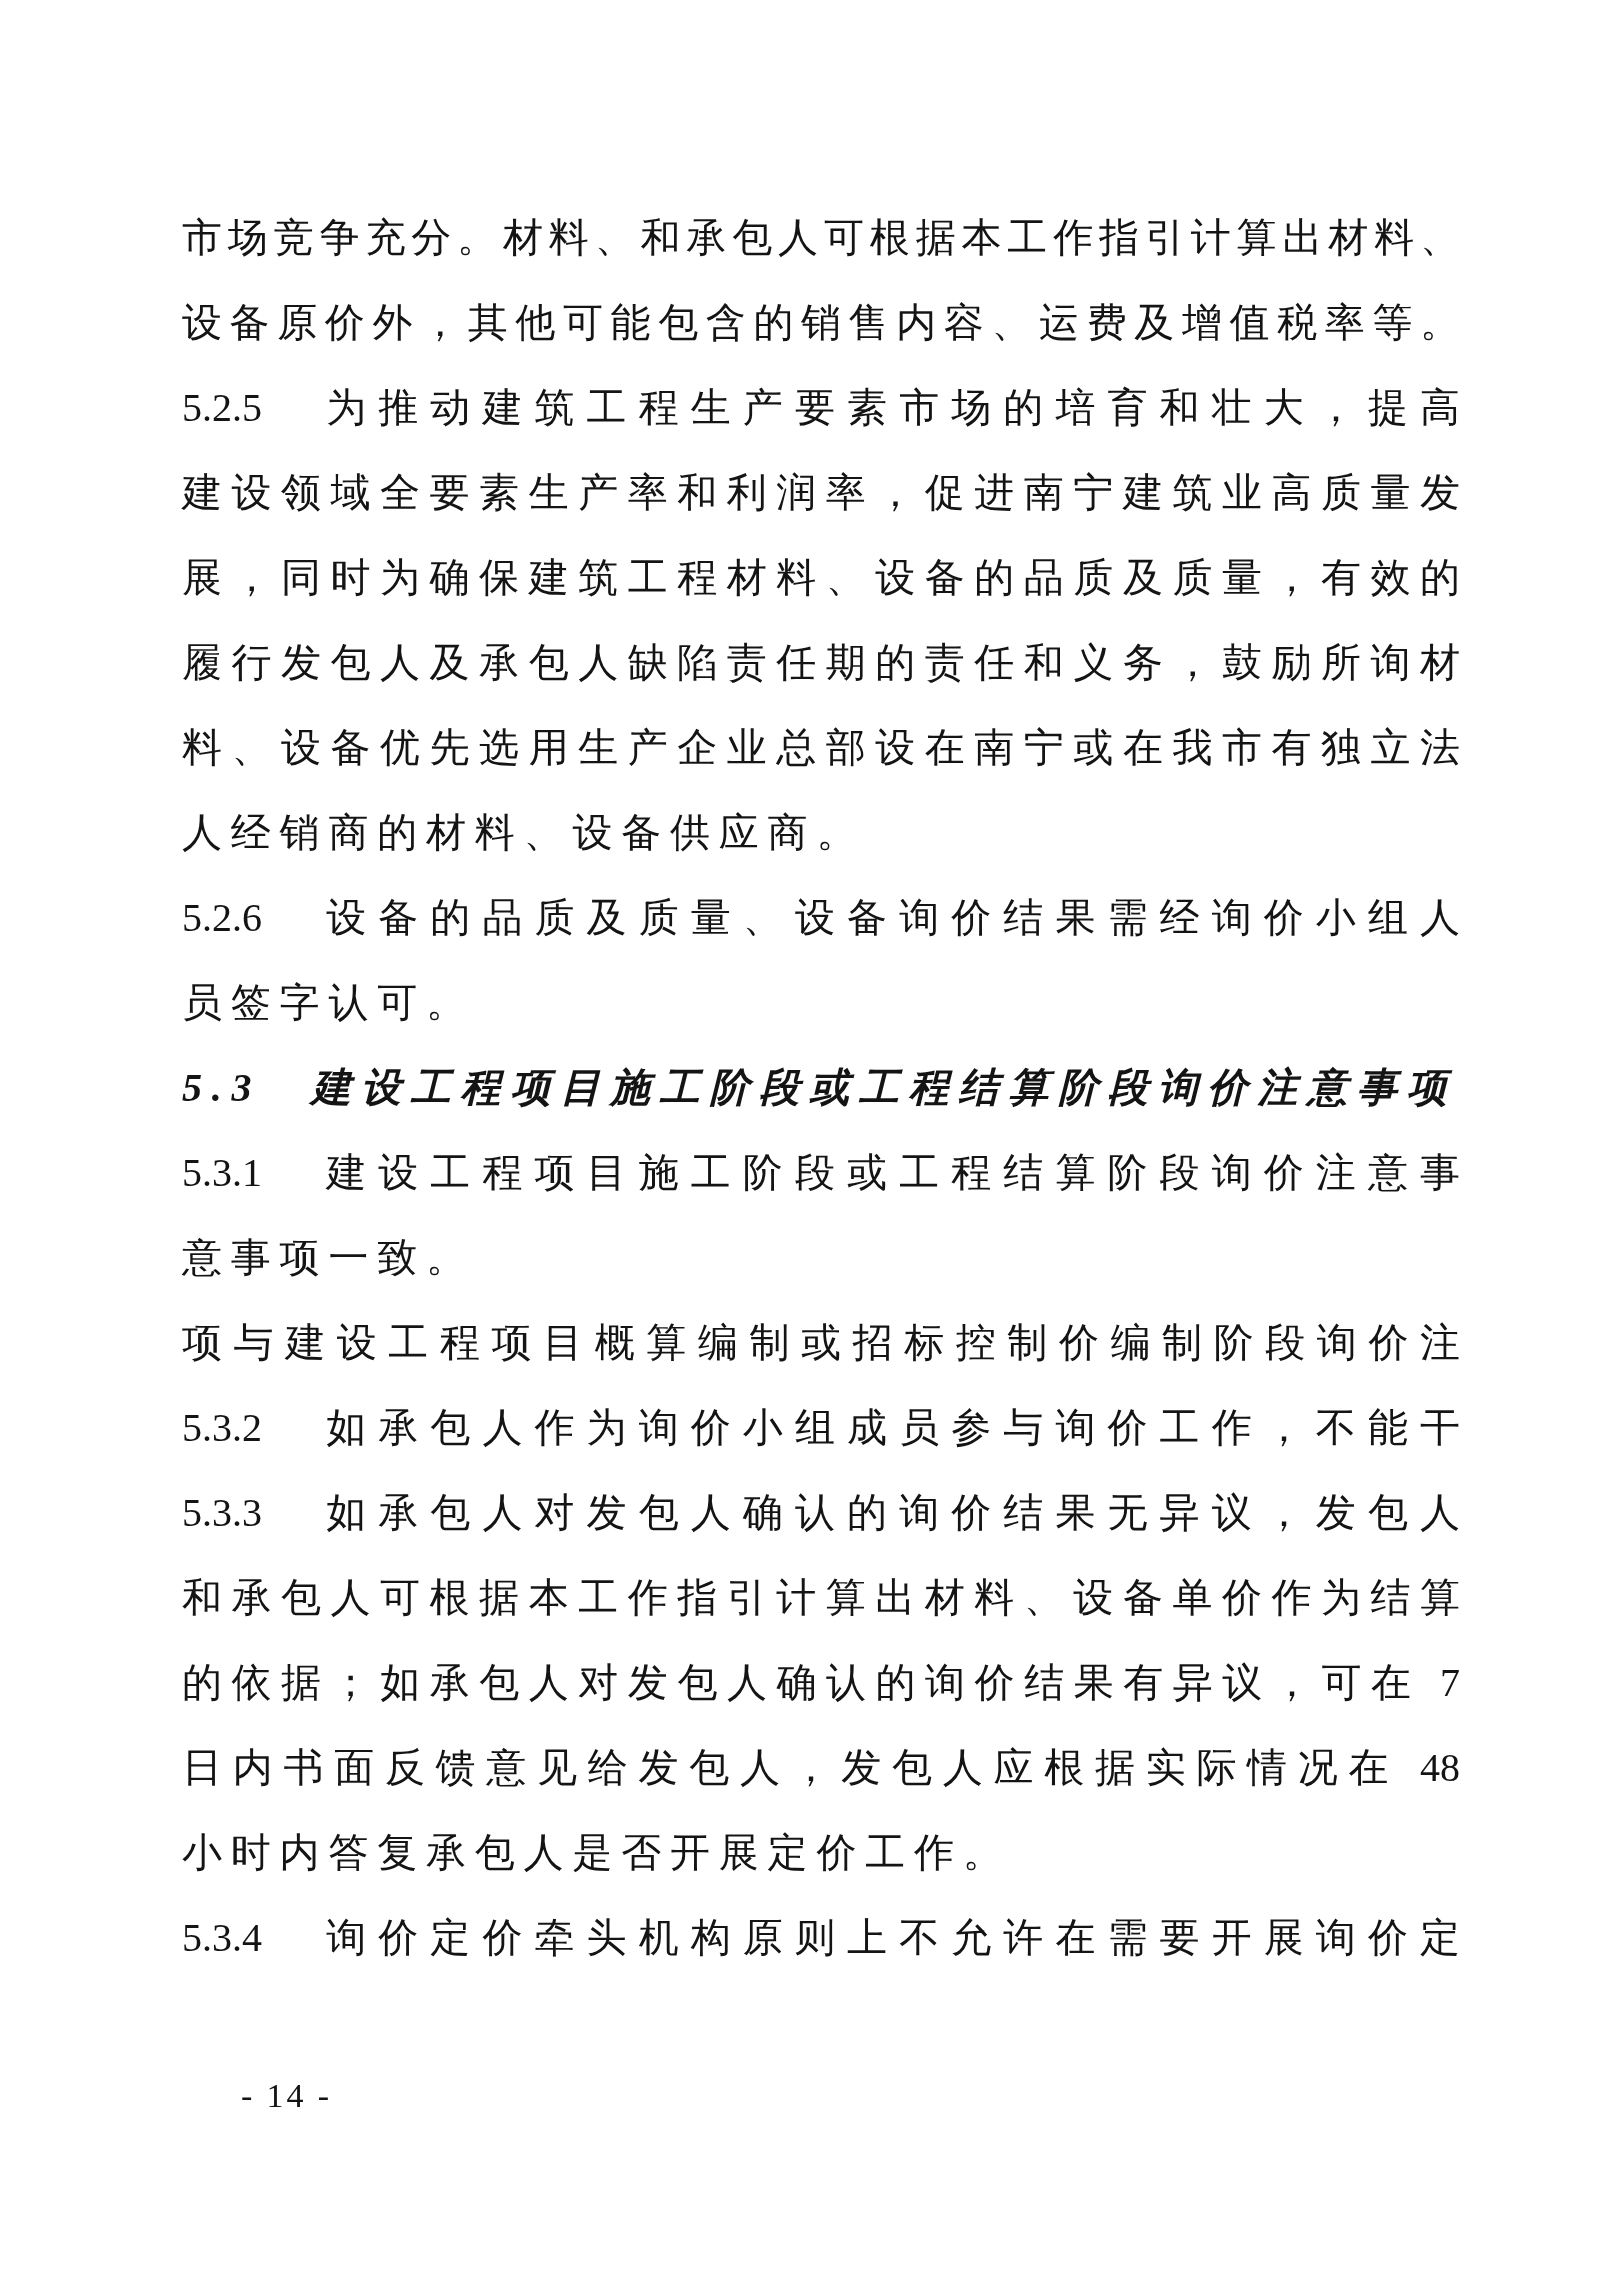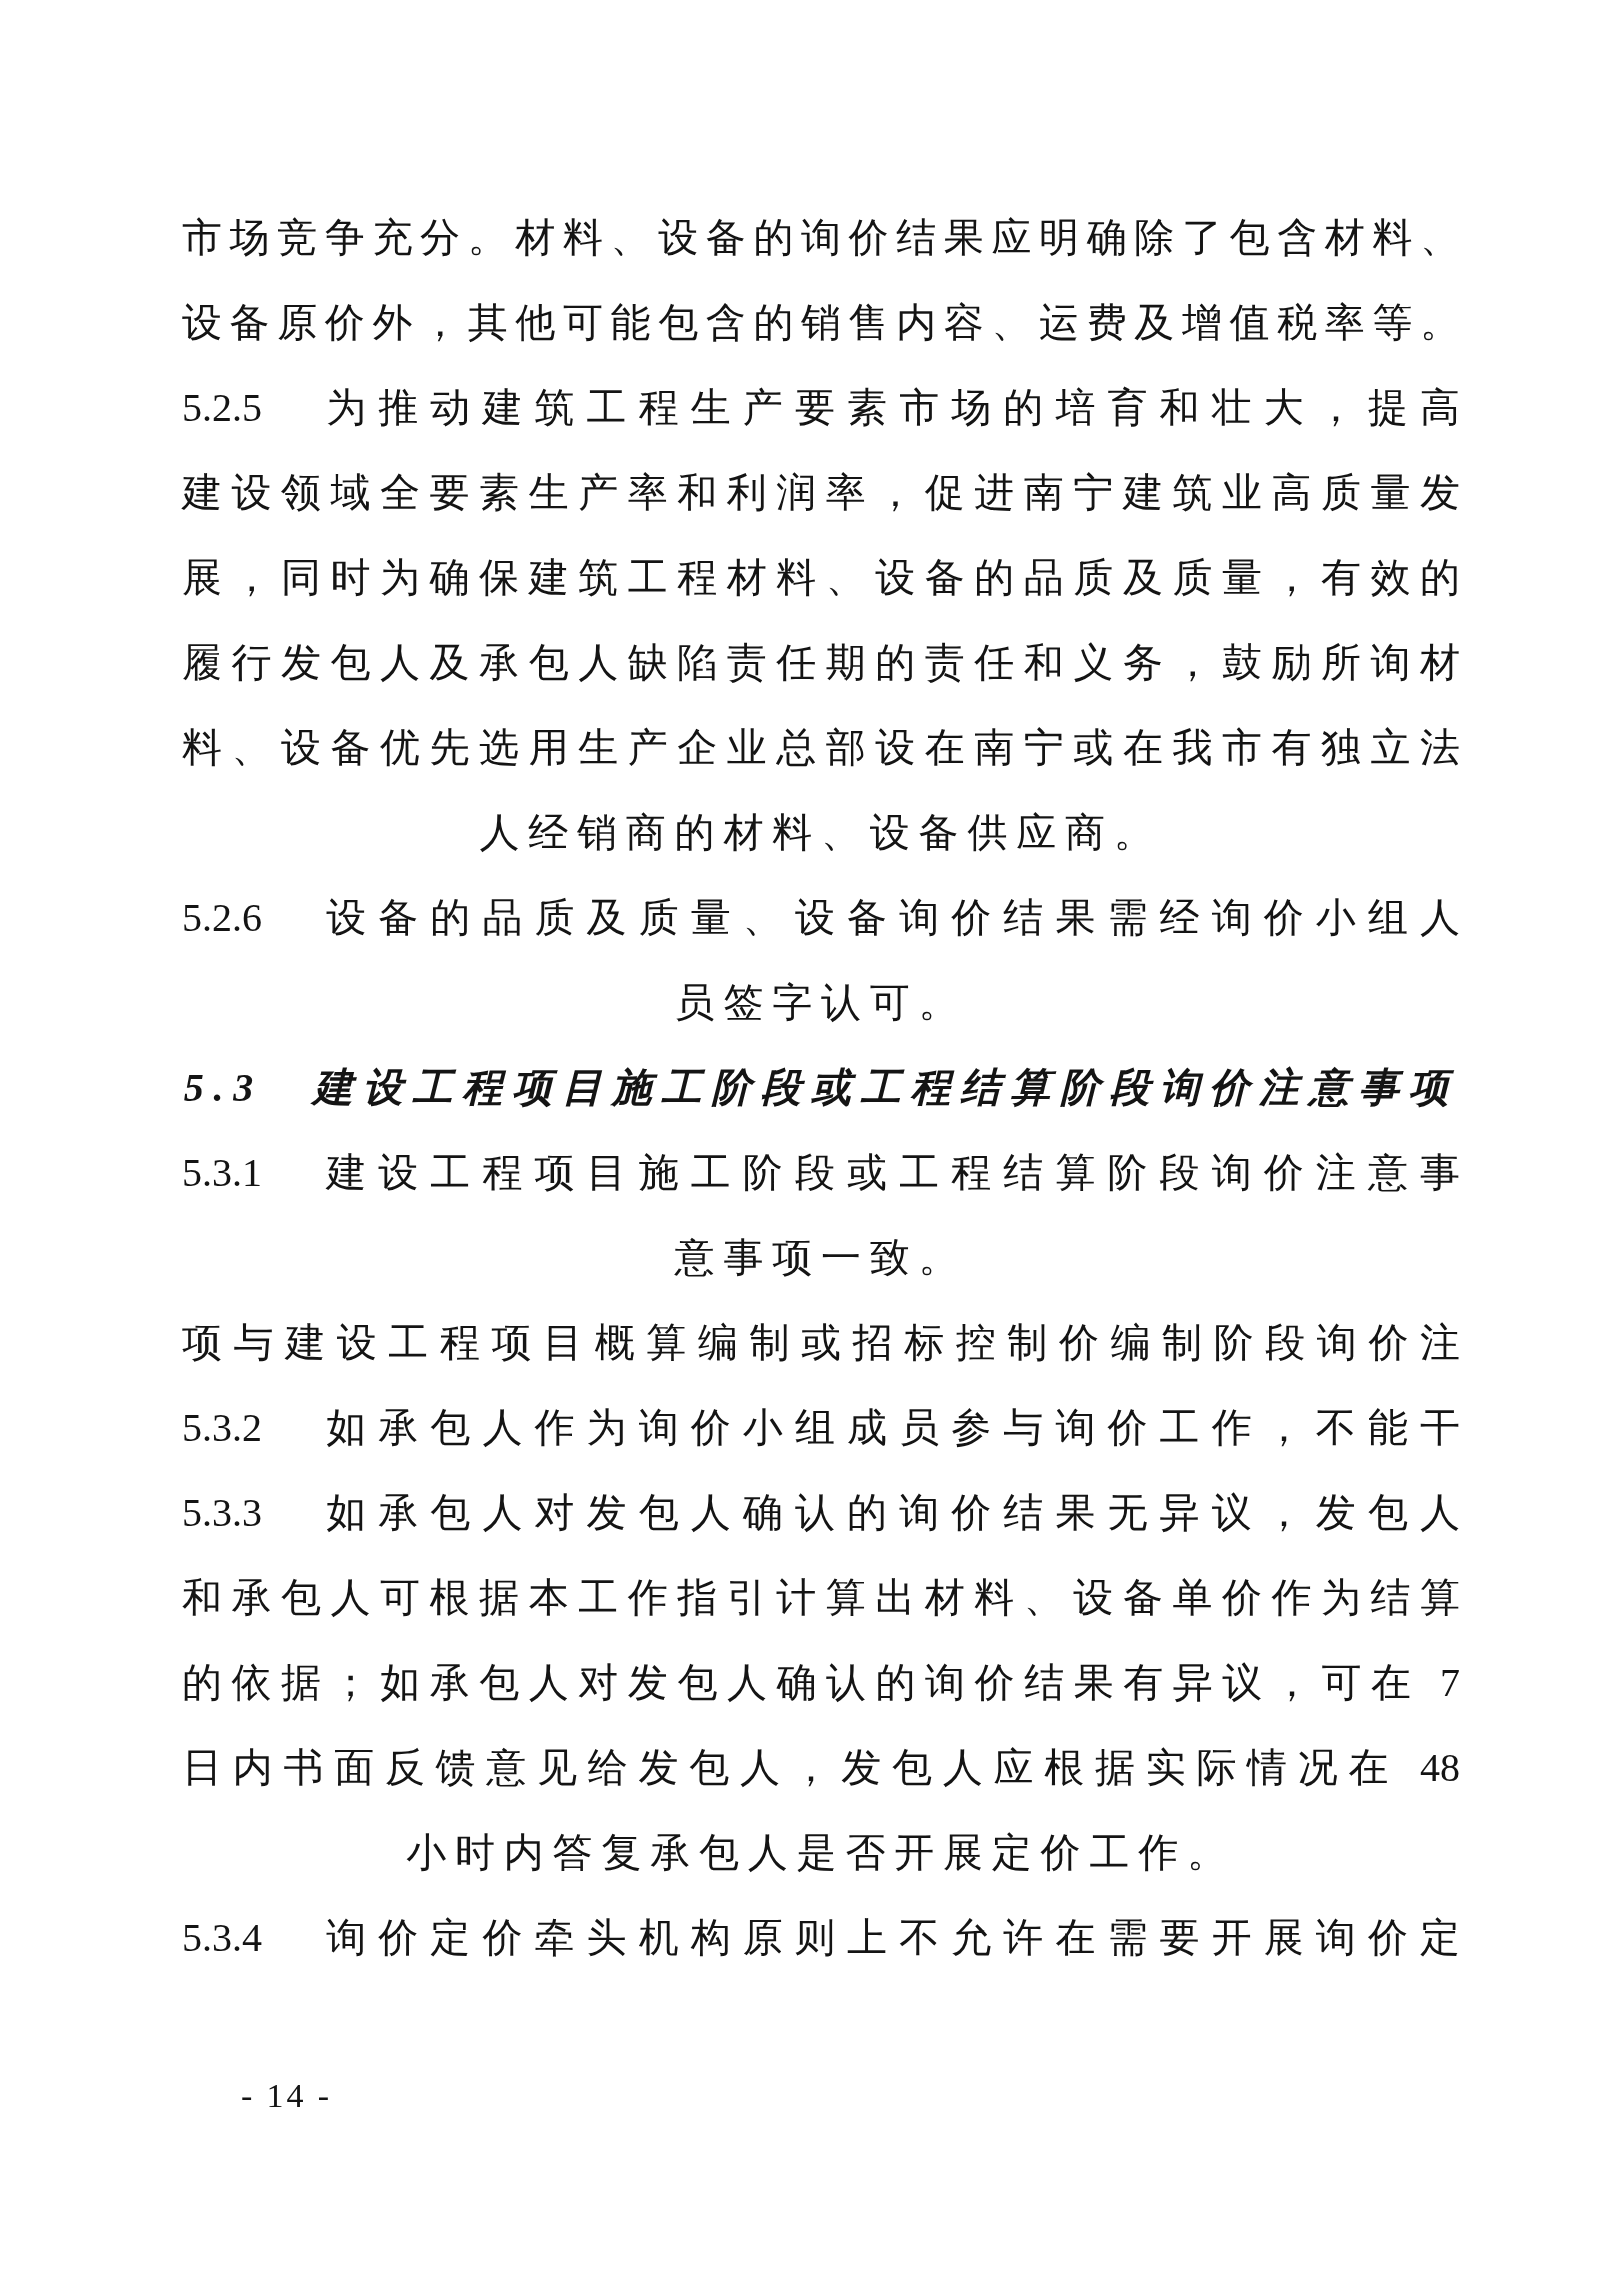--- a/index.html
+++ b/index.html
@@ -28,21 +28,21 @@
     height: 85px;
     color: #141414;
   }
   
   .ln.j {
     text-align: justify;
     text-align-last: justify;
   }
   
   .ln.l {
-    text-align: center;
+    text-align: left;
     letter-spacing: 8.8px;
   }
   .ln.heading {
     font-weight: 700;
     letter-spacing: 9.8px;
     font-style: italic;
   }
   .footer {
     position: absolute;
     left: 241px;
@@ -51,21 +51,21 @@
     line-height: 59px;
     letter-spacing: 2.9px;
     color: #141414;
   }
 </style>
 </head>
 <body>
 
 <div class="page">
   <div class="content">
-    <div class="ln j">市场竞争充分。材料、设备的询价结果应明确除了包含材料、</div>
+    <div class="ln j">市场竞争充分。材料、和承包人可根据本工作指引计算出材料、</div>
     <div class="ln j">设备原价外，其他可能包含的销售内容、运费及增值税率等。</div>
     <div class="ln j">5.2.5　为推动建筑工程生产要素市场的培育和壮大，提高</div>
     <div class="ln j">建设领域全要素生产率和利润率，促进南宁建筑业高质量发</div>
     <div class="ln j">展，同时为确保建筑工程材料、设备的品质及质量，有效的</div>
     <div class="ln j">履行发包人及承包人缺陷责任期的责任和义务，鼓励所询材</div>
     <div class="ln j">料、设备优先选用生产企业总部设在南宁或在我市有独立法</div>
     <div class="ln l">人经销商的材料、设备供应商。</div>
     <div class="ln j">5.2.6　设备的品质及质量、设备询价结果需经询价小组人</div>
     <div class="ln l">员签字认可。</div>
     <div class="ln l heading">5.3　建设工程项目施工阶段或工程结算阶段询价注意事项</div>

